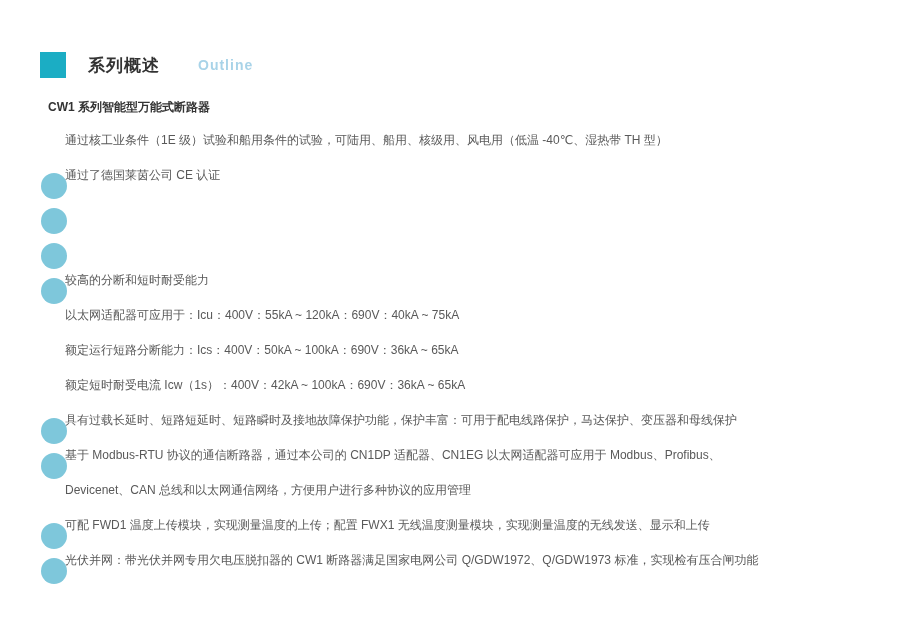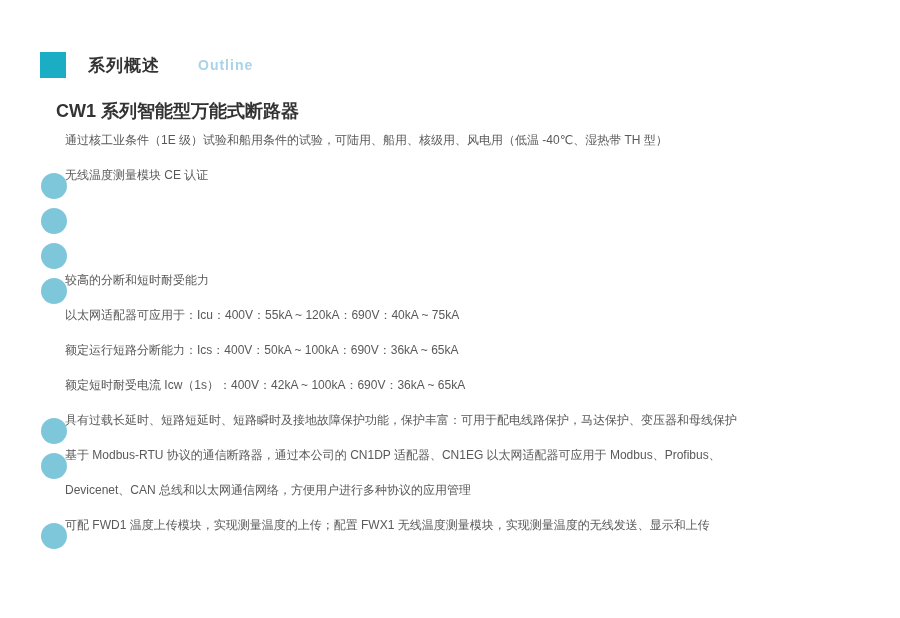--- a/index.html
+++ b/index.html
@@ -39,22 +39,22 @@
   .section-title-en {
     font-size: 14px;
     font-weight: 600;
     color: var(--outline, #a8d3e8);
     margin-left: 12px;
     letter-spacing: 1px;
   }
   .product-title {
     position: absolute;
     top: 73px;
-    left: 30px;
-    font-size: 18px;
+    left: 22px;
+    font-size: 12px;
     font-weight: 700;
     color: var(--heading, #333333);
   }
   .feature-list {
     position: absolute;
     top: 97px;
     left: 0;
     right: 0;
     list-style: none;
   }
@@ -92,21 +92,21 @@
   </div>
 
   <div class="product-title">CW1 系列智能型万能式断路器</div>
 
   <ul class="feature-list">
       <li class="feature-line">
         <span>通过核工业条件（1E 级）试验和船用条件的试验，可陆用、船用、核级用、风电用（低温 -40℃、湿热带 TH 型）</span>
       </li>
       <li class="feature-line">
         <span class="dot"></span>
-        <span>无线温度测量模块 CE 认证</span>
+        <span>通过了德国莱茵公司 CE 认证</span>
       </li>
       <li class="feature-line">
         <span class="dot"></span>
       </li>
       <li class="feature-line">
         <span class="dot"></span>
       </li>
       <li class="feature-line">
         <span class="dot"></span>
         <span>较高的分断和短时耐受能力</span>
@@ -128,15 +128,19 @@
         <span class="dot"></span>
         <span>基于 Modbus-RTU 协议的通信断路器，通过本公司的 CN1DP 适配器、CN1EG 以太网适配器可应用于 Modbus、Profibus、</span>
       </li>
       <li class="feature-line">
         <span>Devicenet、CAN 总线和以太网通信网络，方便用户进行多种协议的应用管理</span>
       </li>
       <li class="feature-line">
         <span class="dot"></span>
         <span>可配 FWD1 温度上传模块，实现测量温度的上传；配置 FWX1 无线温度测量模块，实现测量温度的无线发送、显示和上传</span>
       </li>
+      <li class="feature-line">
+        <span class="dot"></span>
+        <span>光伏并网：带光伏并网专用欠电压脱扣器的 CW1 断路器满足国家电网公司 Q/GDW1972、Q/GDW1973 标准，实现检有压合闸功能</span>
+      </li>
     </ul>
 
 </div>
 
 </body></html>

